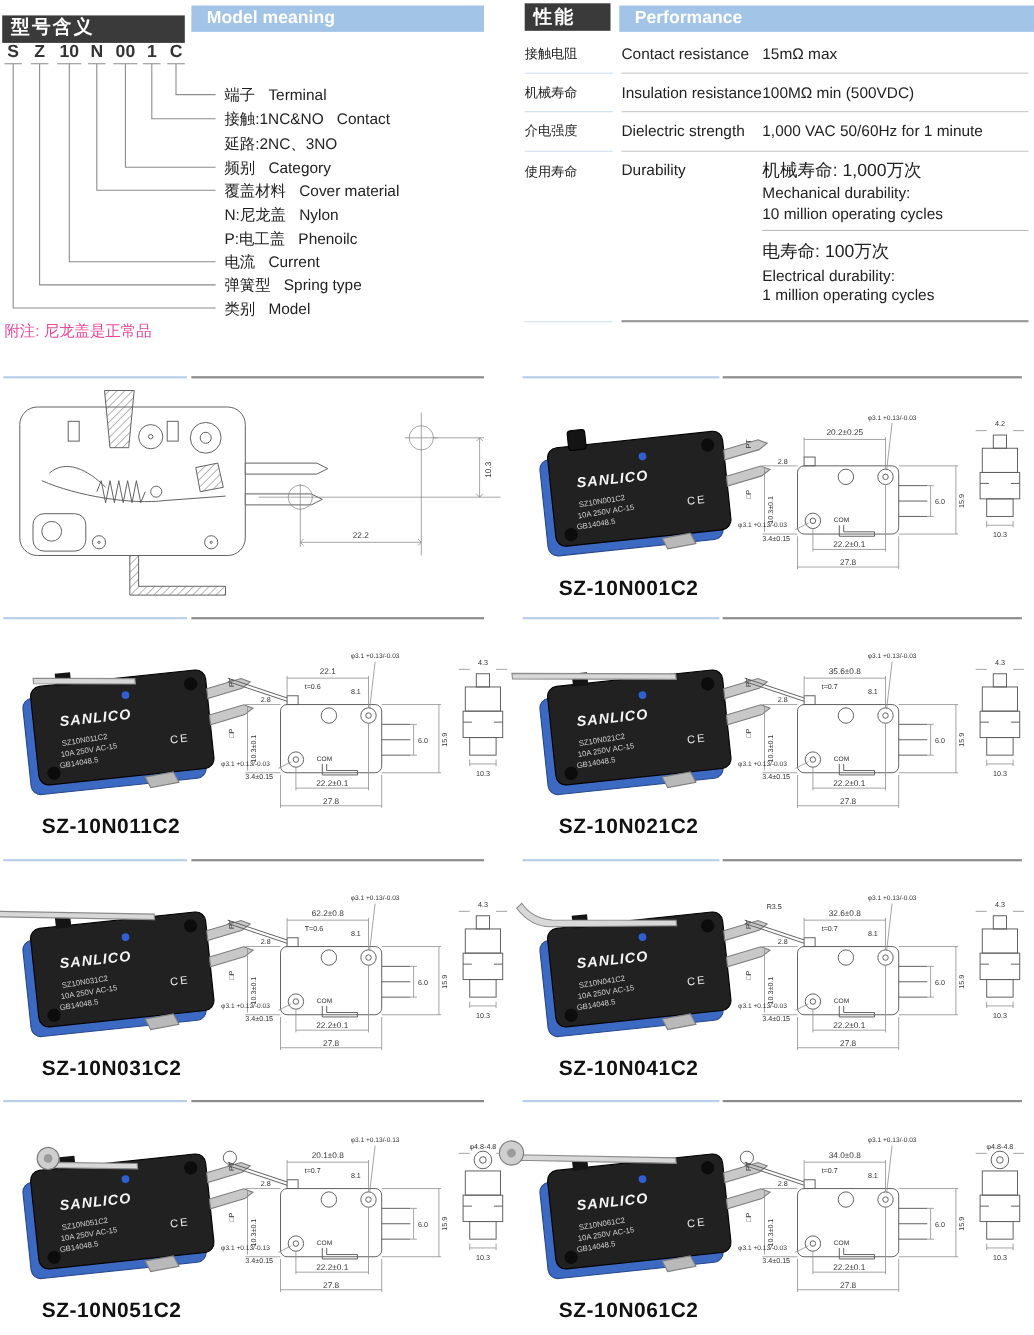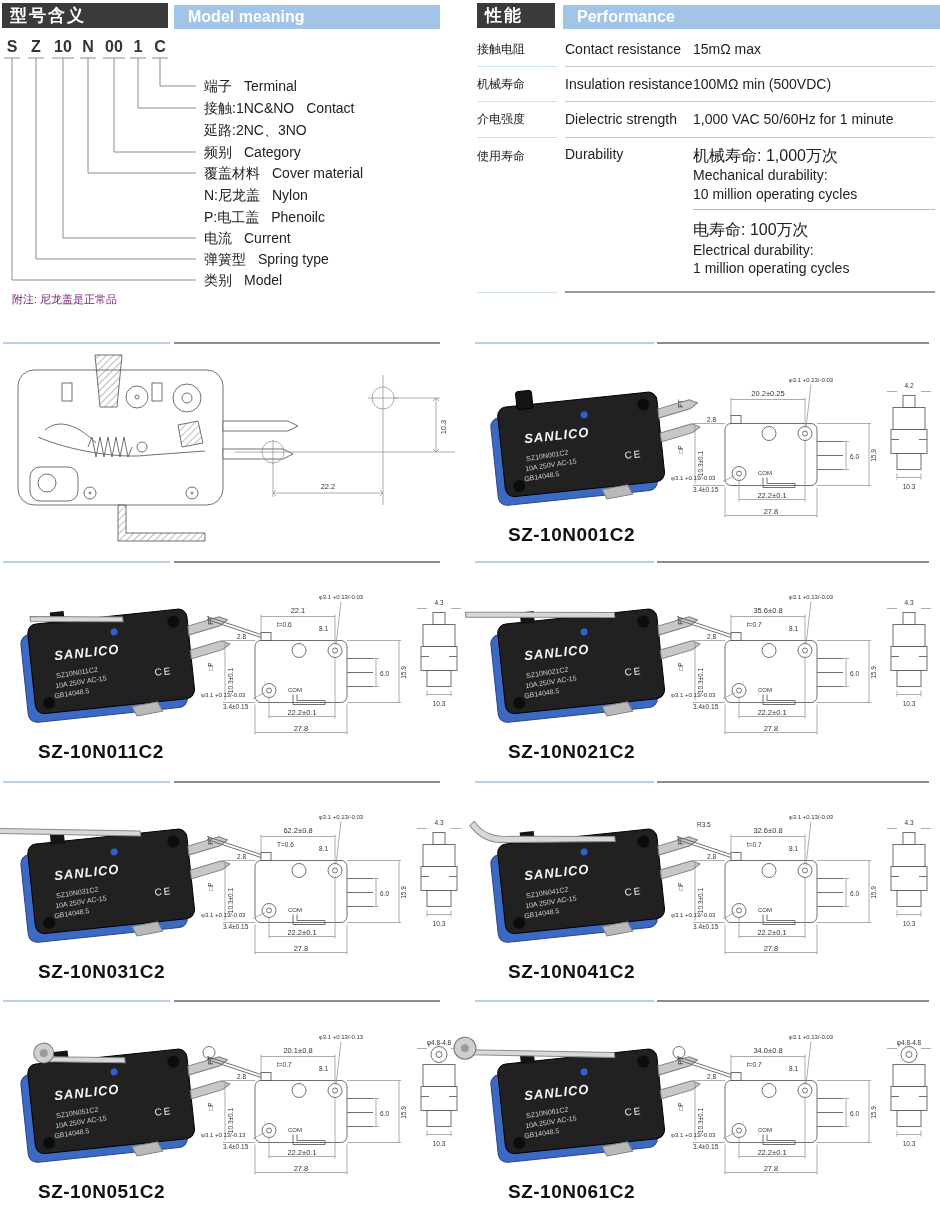--- a/index.html
+++ b/index.html
@@ -8,21 +8,21 @@
   
   .hdr-black{position:absolute;background:#3a3a3a;color:#fff;font-size:17px;font-weight:bold;
              letter-spacing:2px;line-height:25px;height:25px;padding-left:8px;box-sizing:border-box;}
   .hdr-blue{position:absolute;background:#a2c4e6;color:#fff;font-size:16px;font-weight:bold;
             line-height:24px;height:24px;padding-left:14px;box-sizing:border-box;}
   
   .mm-svg{position:absolute;left:0;top:36px;}
   .mm-code{font:600 16px "Liberation Sans","DejaVu Sans",sans-serif;fill:#333;}
   .mm-label{font:14px "Liberation Sans","DejaVu Sans",sans-serif;fill:#222;}
   .mm-line{stroke:#8c8c8c;stroke-width:1;fill:none;}
-  .mm-note{position:absolute;left:12px;top:292px;font-size:11px;color:#701a75;}
+  .mm-note{position:absolute;left:4px;top:292px;font-size:14px;color:#ec4899;}
   
   .pf-table{position:absolute;left:477px;top:32px;width:458px;}
   .pf-row{display:flex;}
   .pf-zh{width:80px;font-size:12px;display:flex;align-items:center;border-bottom:1px solid #cfe0f2;}
   .pf-main{flex:1;margin-left:8px;display:flex;align-items:center;border-bottom:1px solid #c9c9c9;padding:8px 0;}
   .pf-en{width:128px;font-size:14px;flex:none;}
   .pf-val{flex:1;font-size:14px;line-height:1.3;}
   .pf-row-dur .pf-main{align-items:flex-start;border-bottom:2px solid #9a9a9a;}
   .pf-row-dur .pf-zh{align-items:flex-start;padding-top:10px;}
   .pf-sub{padding:0 0 6px;}
@@ -59,21 +59,21 @@
   .product-cell[data-type^="roller"] .dim-roller{display:inline;}
   .product-cell .sv-roller{display:none;}
   .product-cell[data-type^="roller"] .sv-roller{display:inline;}
   .product-cell[data-type^="roller"] .sv-plunger{display:none;}
 </style>
 </head>
 <body>
 
 <div class="page">
 
-  <div class="hdr-black" style="left:2px;top:3px;width:166px;">型号含义</div>
+  <div class="hdr-black" style="left:2px;top:14px;width:166px;font-family:Liberation Mono, monospace;">型号含义</div>
   <div class="hdr-blue" style="left:174px;top:5px;width:266px;">Model meaning</div>
 
   <svg class="mm-svg" width="470" height="256" viewBox="0 0 470 256">
     <g>
       <text class="mm-code" x="12" y="16" text-anchor="middle">S</text>
       <text class="mm-code" x="36" y="16" text-anchor="middle">Z</text>
       <text class="mm-code" x="63" y="16" text-anchor="middle">10</text>
       <text class="mm-code" x="88" y="16" text-anchor="middle">N</text>
       <text class="mm-code" x="114" y="16" text-anchor="middle">00</text>
       <text class="mm-code" x="138" y="16" text-anchor="middle">1</text>

